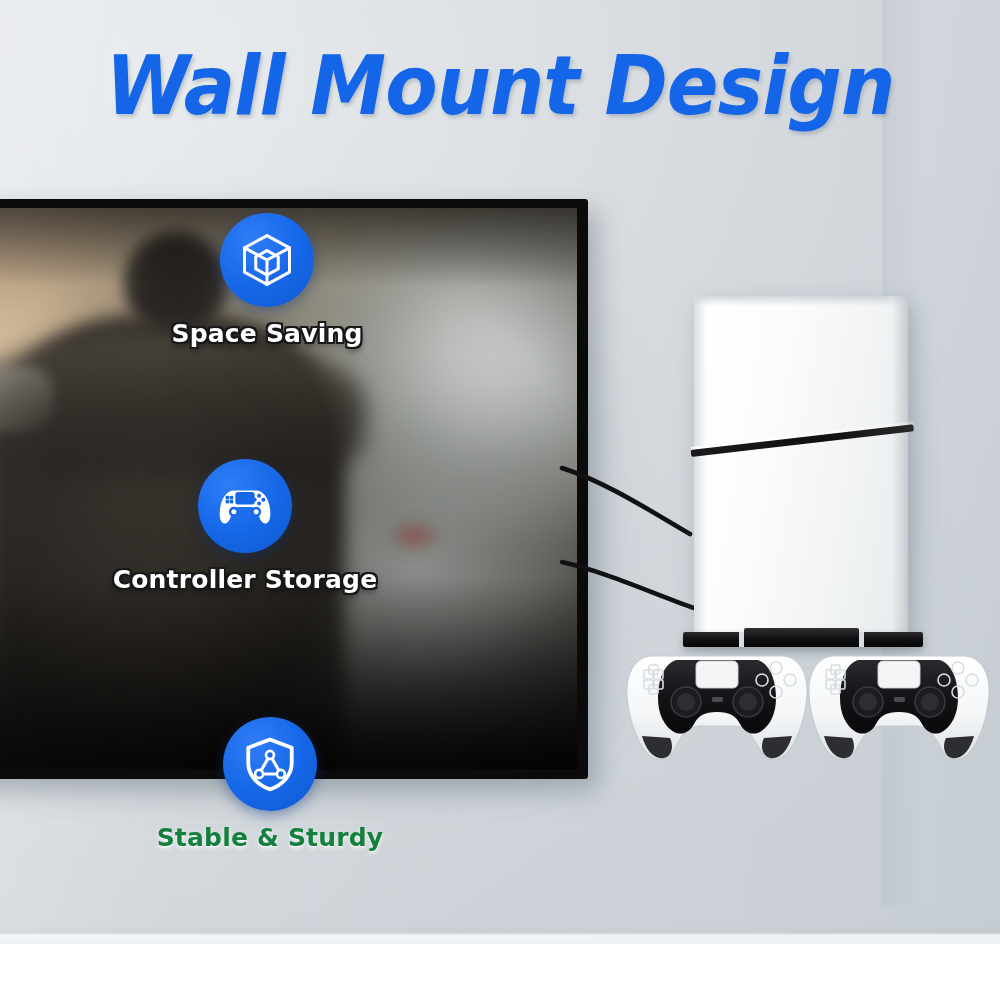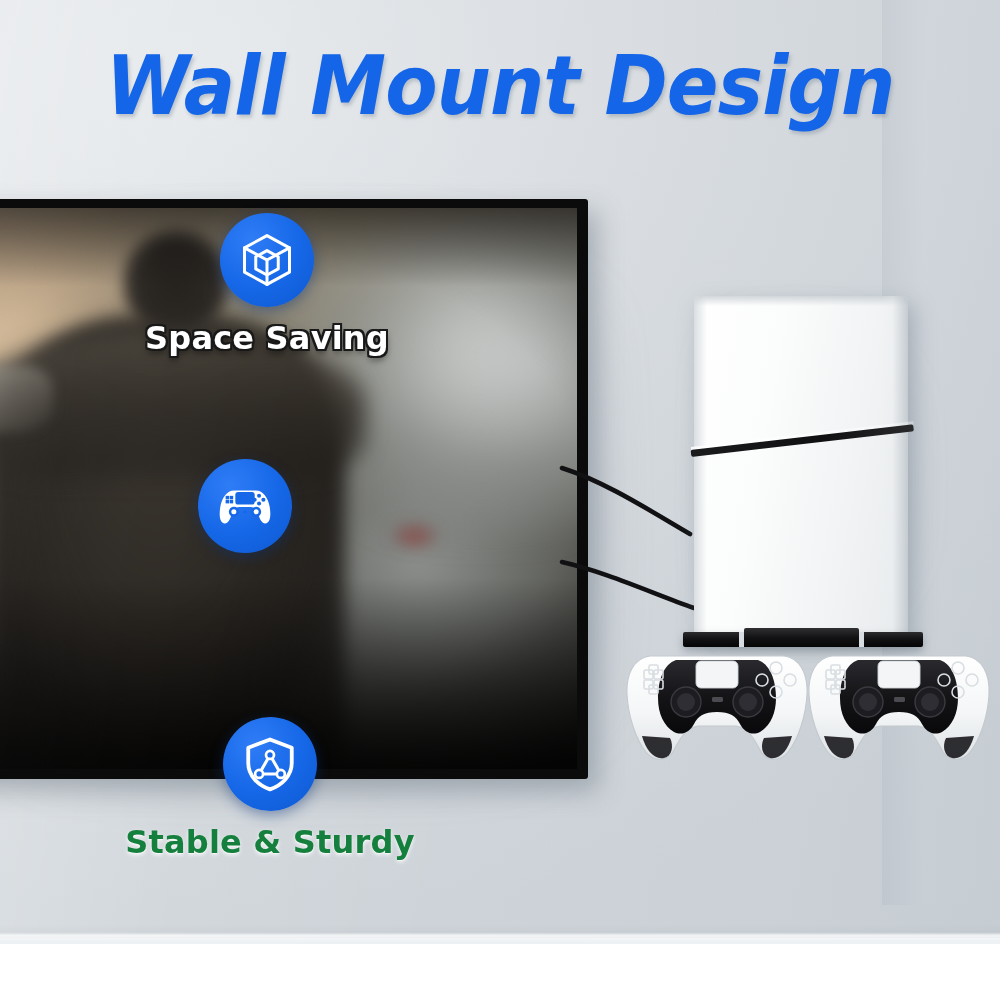--- a/index.html
+++ b/index.html
@@ -219,21 +219,21 @@
     box-shadow: 0 4px 14px rgba(10,50,120,0.45);
     display: flex;
     align-items: center;
     justify-content: center;
   }
   .badge svg { display: block; }
 
   .feature-label {
     margin-top: 12px;
     font-family: "DejaVu Sans", sans-serif;
-    font-size: 32px;
+    font-size: 25px;
     font-weight: bold;
     letter-spacing: 0.2px;
     white-space: nowrap;
   }
   .label-on-screen {
     color: #ffffff;
     text-shadow:
       -2px -2px 0 #191919, 2px -2px 0 #191919, -2px 2px 0 #191919, 2px 2px 0 #191919,
        0px -2px 0 #191919, 0px 2px 0 #191919, -2px 0px 0 #191919, 2px 0px 0 #191919,
        0 4px 7px rgba(0,0,0,0.6);
@@ -547,20 +547,21 @@
           <circle cx="46.5" cy="29.5" r="2.1"></circle>
           <circle cx="42" cy="25.5" r="2.1"></circle>
         </g>
         <circle cx="20.5" cy="38" r="5.2" fill="#1668e8"></circle>
         <circle cx="20.5" cy="38" r="2.6" fill="#ffffff"></circle>
         <circle cx="43.5" cy="38" r="5.2" fill="#1668e8"></circle>
         <circle cx="43.5" cy="38" r="2.6" fill="#ffffff"></circle>
         <rect x="30" y="37" width="4" height="2.2" rx="0.8" fill="#1668e8"></rect>
       </svg>
     </div>
+    <div class="feature-label label-on-screen">Controller Storage</div>
   </div>
 
   <div class="feature" id="feature-stable">
     <div class="badge">
       <svg width="58" height="58" viewBox="0 0 64 64">
         <path d="M32 5 L56 14 L56 31 C56 45 45 55.5 32 60 C19 55.5 8 45 8 31 L8 14 Z" fill="none" stroke="#ffffff" stroke-width="4.2" stroke-linejoin="round"></path>
         <path d="M32 22 L20 43 L44 43 Z" fill="none" stroke="#ffffff" stroke-width="3.4" stroke-linejoin="round"></path>
         <circle cx="32" cy="22" r="4.4" fill="#1668e8" stroke="#ffffff" stroke-width="3"></circle>
         <circle cx="20" cy="43" r="4.4" fill="#1668e8" stroke="#ffffff" stroke-width="3"></circle>
         <circle cx="44" cy="43" r="4.4" fill="#1668e8" stroke="#ffffff" stroke-width="3"></circle>

